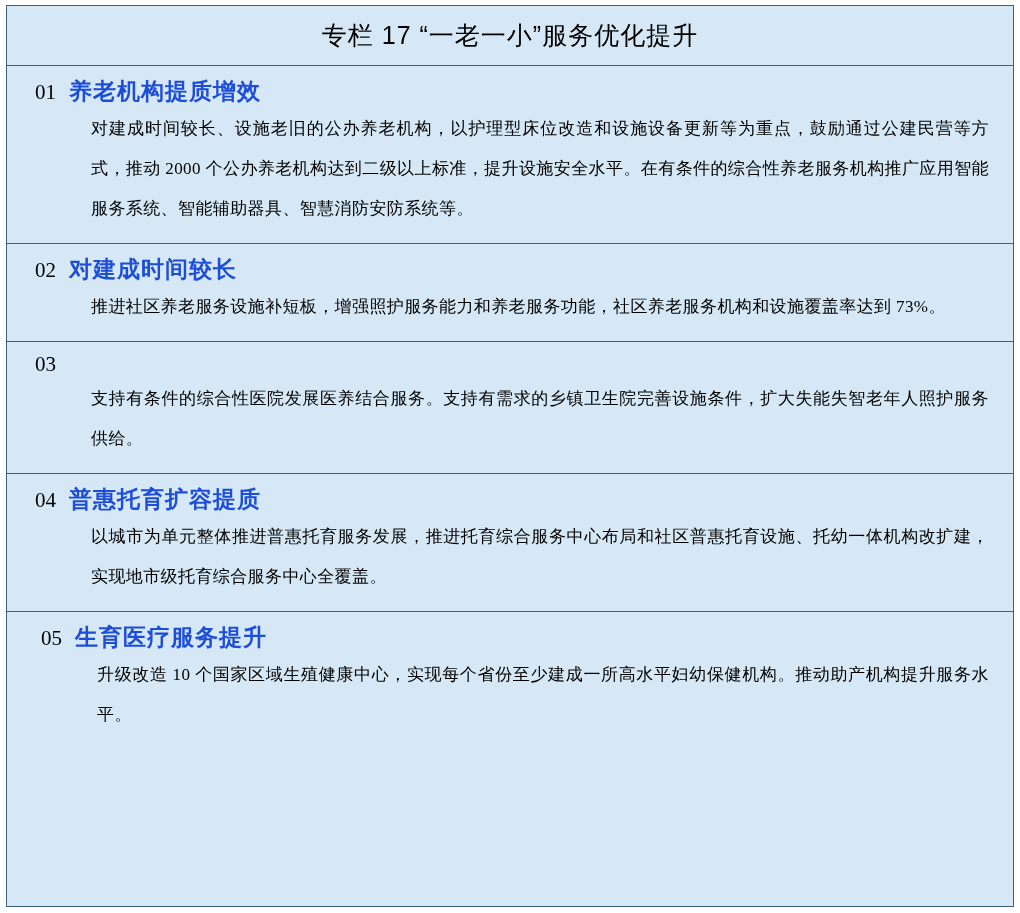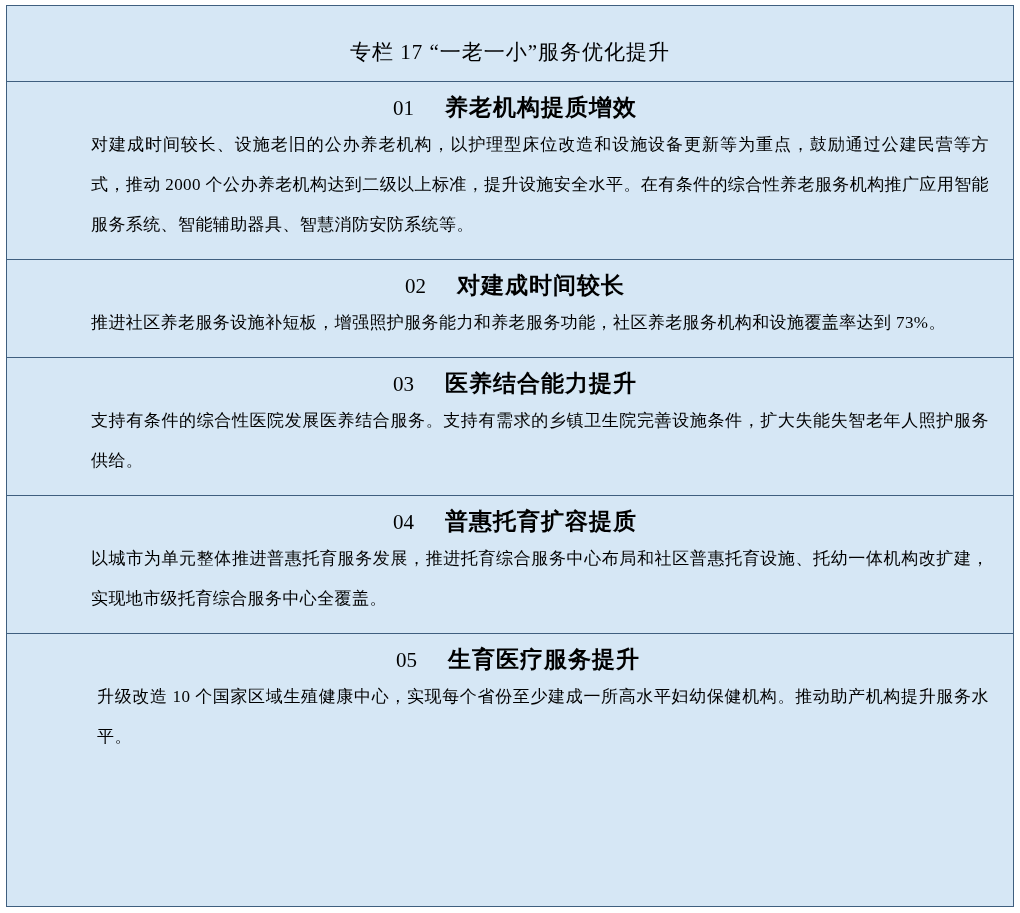--- a/index.html
+++ b/index.html
@@ -29,58 +29,56 @@
     display: flex;
     flex-direction: column;
   }
   .box-title {
     flex: 0 0 auto;
     height: 59px;
     display: flex;
     align-items: center;
     justify-content: center;
     border-bottom: 1px solid #3f5f7f;
-    font-size: 21px;
+    font-size: 25px;
     letter-spacing: 1px;
     color: #000000;
-    font-family: Liberation Serif, serif;
-    margin-top: 16px;
+    font-family: Liberation Sans, sans-serif;
   }
   .items {
     flex: 1 1 auto;
     display: flex;
     flex-direction: column;
   }
   .item {
     border-bottom: 1px solid #3f5f7f;
     padding: 10px 18px 14px 18px;
     box-sizing: border-box;
   }
   .item:last-child {
     border-bottom: none;
     padding-left: 24px;
   }
   .item-head {
     display: flex;
     align-items: baseline;
-    gap: 22px;
+    gap: 4px;
     margin-bottom: 2px;
-    justify-content: center;
   }
   .item-num {
     font-size: 21px;
     color: #000000;
     min-width: 30px;
     text-align: left;
     padding-left: 10px;
   }
   .item-title {
     font-size: 23px;
     font-weight: bold;
-    color: #000000;
+    color: #1d4ed8;
     letter-spacing: 1px;
   }
   .item-body {
     font-size: 17px;
     line-height: 40px;
     color: #000000;
     text-align: justify;
     text-justify: inter-ideograph;
     padding-left: 66px;
     padding-right: 6px;
@@ -109,21 +107,20 @@
         <div class="item-head">
           <span class="item-num">02</span>
           <span class="item-title">对建成时间较长</span>
         </div>
         <div class="item-body">推进社区养老服务设施补短板，增强照护服务能力和养老服务功能，社区养老服务机构和设施覆盖率达到 73%。</div>
       </div>
 
       <div class="item">
         <div class="item-head">
           <span class="item-num">03</span>
-          <span class="item-title">医养结合能力提升</span>
         </div>
         <div class="item-body">支持有条件的综合性医院发展医养结合服务。支持有需求的乡镇卫生院完善设施条件，扩大失能失智老年人照护服务供给。</div>
       </div>
 
       <div class="item">
         <div class="item-head">
           <span class="item-num">04</span>
           <span class="item-title">普惠托育扩容提质</span>
         </div>
         <div class="item-body">以城市为单元整体推进普惠托育服务发展，推进托育综合服务中心布局和社区普惠托育设施、托幼一体机构改扩建，实现地市级托育综合服务中心全覆盖。</div>

